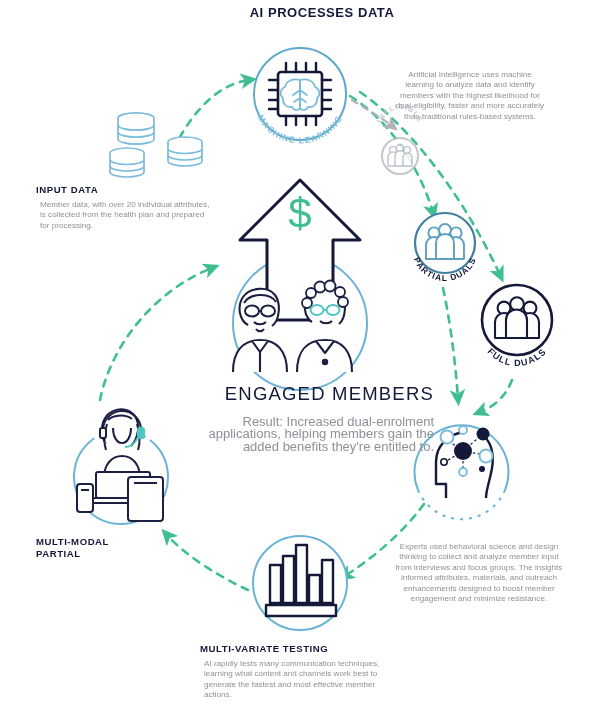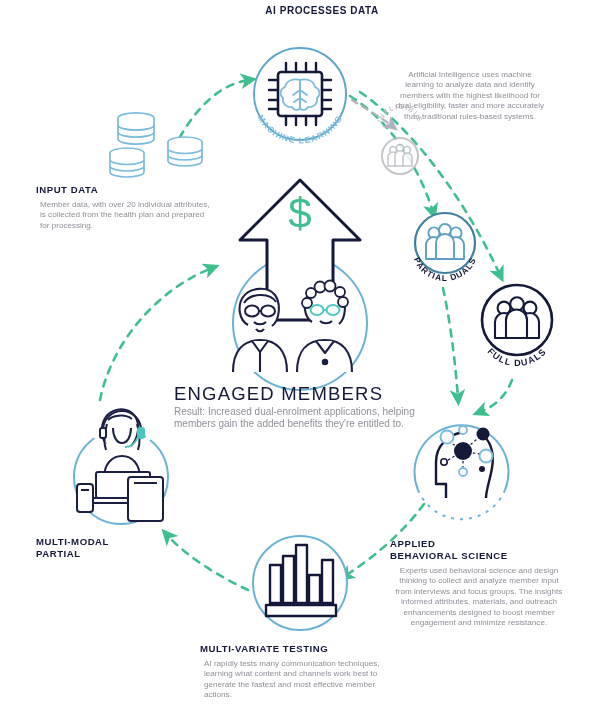--- a/index.html
+++ b/index.html
@@ -27,49 +27,49 @@
     line-height:10.4px;
     color:#8f9099;
     margin:4px;
     white-space:pre-line;
   }
   .center-title{
     position:absolute;
     width:260px;
     left:174px;
     top:383px;
-    text-align:left;
+    text-align:right;
   }
   .center-title .ct{
     font-size:18.5px;
     letter-spacing:1.2px;
     color:#14193a;
     font-weight:400;
     line-height:22px;
     white-space:pre-line;
   }
   .center-title .cb{
-    font-size:10px;
+    font-size:13px;
     line-height:12.4px;
     color:#8f9099;
-    margin-top:1px;
+    margin-top:11px;
     white-space:pre-line;
   }
 
   
   #blk-input   {left:36px; top:184px;  width:178px; text-align:left;}
   #blk-output  {left:390px;top:66px;   width:160px; text-align:center;}
   #blk-outreach{left:36px; top:536px;  width:180px; text-align:left;}
   #blk-mvt     {left:200px;top:643px;  width:190px; text-align:left;}
   #blk-abs     {left:390px;top:538px;  width:178px; text-align:center;}
   #blk-abs .hdr{text-align:left;}
 
   .toplabel{
     position:absolute;left:232px;top:5px;width:180px;text-align:center;
-    font-weight:bold;font-size:10px;letter-spacing:.55px;color:#14193a;
+    font-weight:bold;font-size:13px;letter-spacing:.55px;color:#14193a;
   }
 </style>
 </head>
 <body>
 
 <div id="stage">
 
   <svg id="art" viewBox="0 0 607 710">
     <defs>
       <marker id="arrTeal" markerWidth="7" markerHeight="7" refX="3.2" refY="3" orient="auto">
@@ -307,22 +307,20 @@
     <div class="hdr">MULTI-MODAL
 PARTIAL</div>
   </div>
 
   <div class="txtblock" id="blk-mvt">
     <div class="hdr">MULTI-VARIATE TESTING</div>
     <div class="body">AI rapidly tests many communication techniques, learning what content and channels work best to generate the fastest and most effective member actions.</div>
   </div>
 
   <div class="txtblock" id="blk-abs">
-    <div class="hdr">APPLIED
-BEHAVIORAL SCIENCE</div>
     <div class="body">Experts used behavioral science and design thinking to collect and analyze member input from interviews and focus groups. The insights informed attributes, materials, and outreach enhancements designed to boost member engagement and minimize resistance.</div>
   </div>
 
   <div class="center-title">
     <div class="ct">ENGAGED MEMBERS</div>
     <div class="cb">Result: Increased dual-enrolment applications, helping members gain the added benefits they're entitled to.</div>
   </div>
 
 </div>
 

